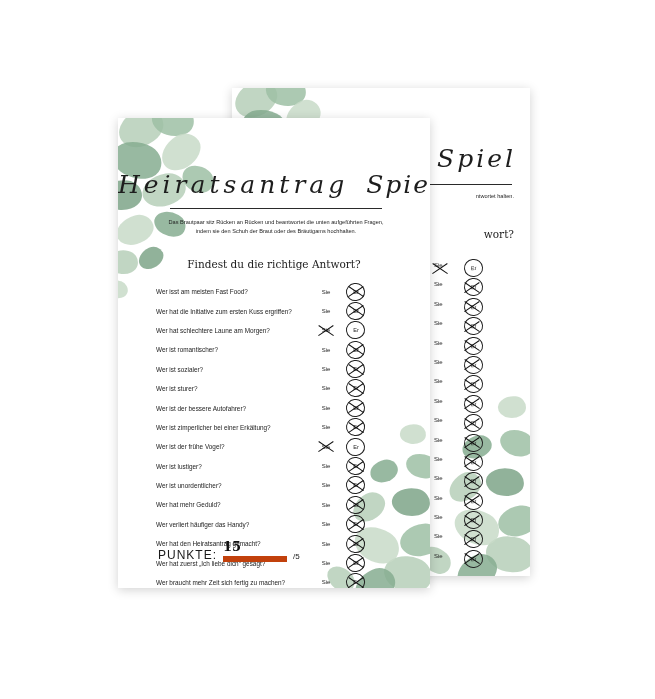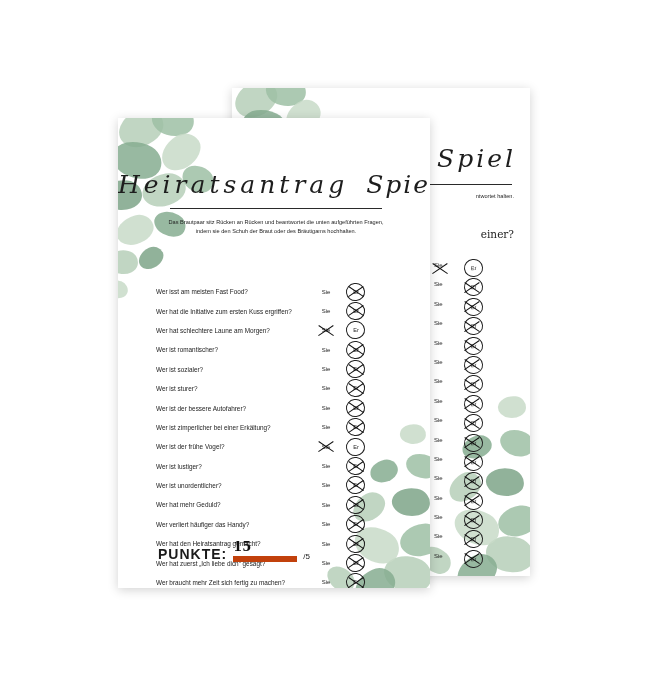--- a/index.html
+++ b/index.html
@@ -196,24 +196,23 @@
   
   .points {
     position: absolute;
     left: 40px;
     bottom: 26px;
     display: flex;
     align-items: flex-end;
     gap: 6px;
   }
   .points-label {
-    font-size: 14px;
+    font-size: 12px;
     letter-spacing: 1px;
     color: #1a1a1a;
-    font-weight: bold;
   }
   .points-box {
     position: relative;
     width: 64px;
     border-bottom: 6px solid #c2410c;
     text-align: left;
     padding-bottom: 1px;
   }
   .points-value {
     font-family: "DejaVu Serif", serif;
@@ -347,21 +346,21 @@
       <div class="leaf" style="right:10px; bottom:136px; width:34px; height:26px; transform:rotate(26deg);"></div>
       <div class="leaf l3" style="right:52px; bottom:134px; width:30px; height:22px; transform:rotate(-14deg);"></div>
       <div class="leaf l4" style="right:18px; bottom:174px; width:28px; height:22px; transform:rotate(6deg);"></div>
       <div class="leaf l2" style="right:92px; bottom:20px; width:32px; height:24px; transform:rotate(44deg);"></div>
     </div>
 
     <div class="b-title">Spiel</div>
     <div class="b-rule"></div>
     <div class="b-intro">ntwortet
 halten.</div>
-    <div class="b-sub">einer?</div>
+    <div class="b-sub">wort?</div>
 
     <div class="b-opts" id="back-rows">
         <div class="b-row">
           <div class="b-sie">Sie</div>
           <div class="b-er">Er</div>
           <div class="b-x" style="left: -4px;"></div>
         </div>
         <div class="b-row">
           <div class="b-sie">Sie</div>
           <div class="b-er">Er</div>
@@ -471,20 +470,21 @@
     </div>
 
     <div class="title">
       <span class="sp">Heiratsantrag</span>
       <span style="margin-left:8px;">Spiel</span>
     </div>
     <div class="title-rule"></div>
 
     <div class="intro">Das Brautpaar sitz Rücken an Rücken und beantwortet die unten aufgeführten Fragen, indem sie den Schuh der Braut oder des Bräutigams hochhalten.</div>
 
+    <div class="subtitle">Findest du die richtige Antwort?</div>
 
     <div class="qlist" id="front-rows">
         <div class="qrow">
           <div class="qtext">Wer isst am meisten Fast Food?</div>
           <div class="opts">
             <div class="opt sie">
               <span class="lbl">Sie</span>
             </div>
             <div class="ring"></div>
             <div class="opt er" style="border: none;">

